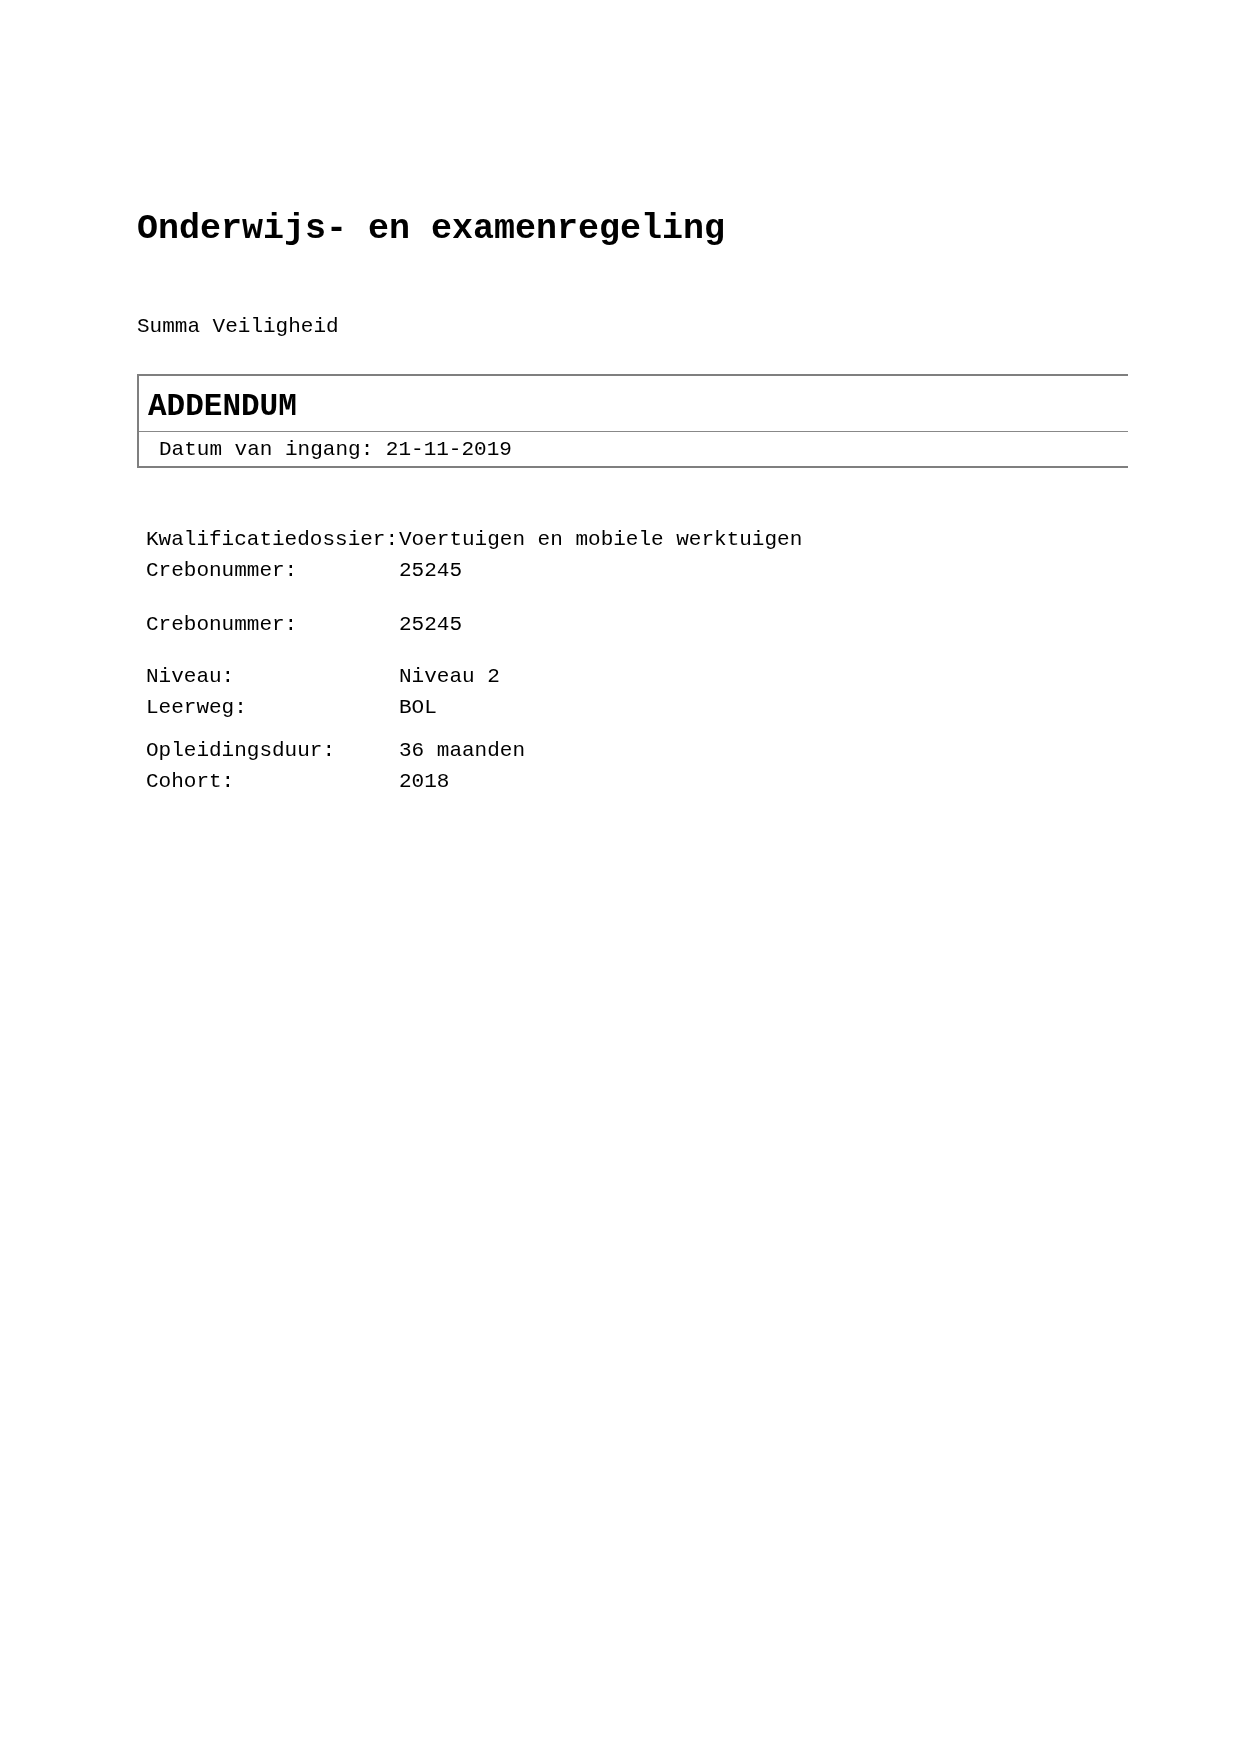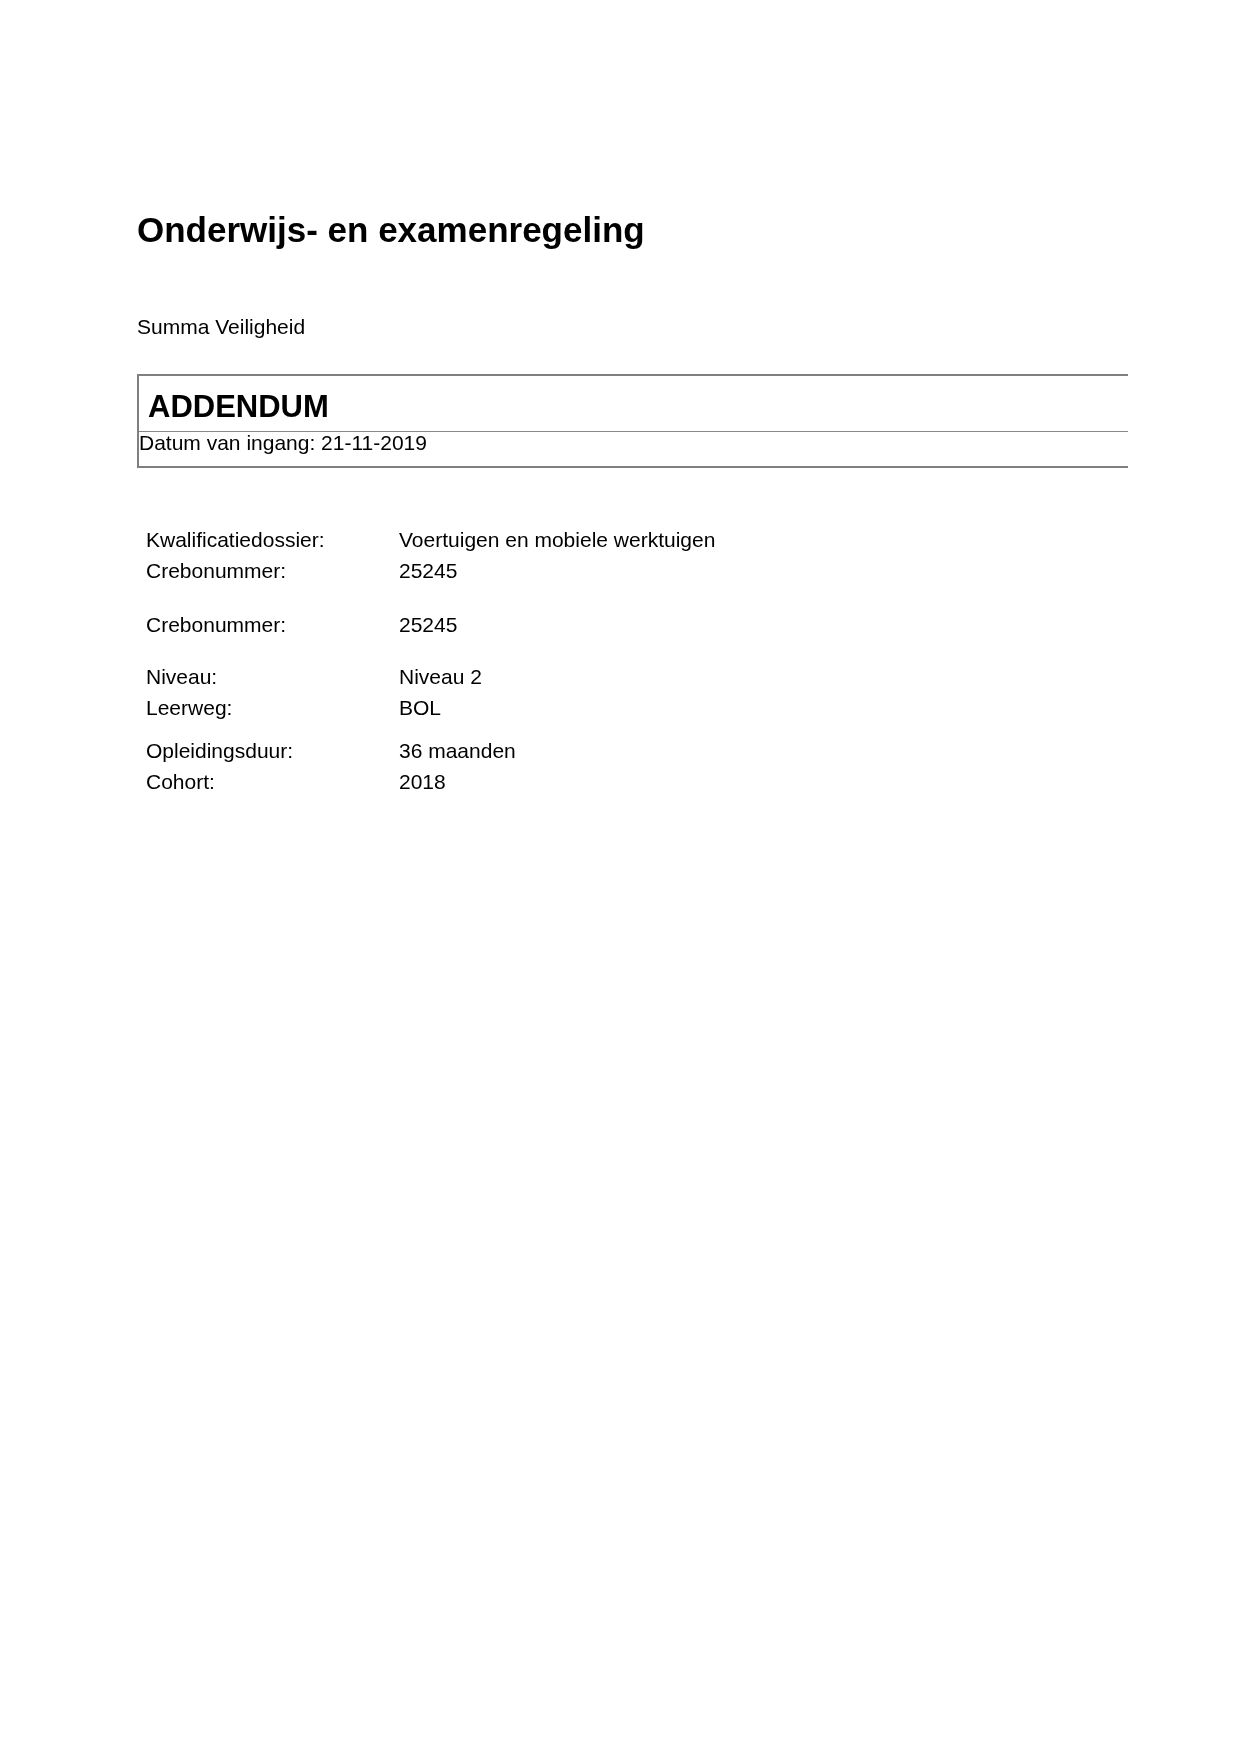--- a/index.html
+++ b/index.html
@@ -5,21 +5,21 @@
   html, body {
     margin: 0;
     padding: 0;
     background: #ffffff;
   }
   .page {
     position: relative;
     width: 1128px;
     height: 1755px;
     background: #ffffff;
-    font-family: Liberation Sans, sans-serif;
+    font-family: Liberation Mono, monospace;
     color: #000000;
     overflow: hidden;
   }
   .doc-title {
     position: absolute;
     left: 137px;
     top: 212px;
     margin: 0;
     font-size: 35px;
     font-weight: 700;
@@ -56,21 +56,22 @@
   .addendum-heading {
     font-size: 31px;
     font-weight: 700;
     line-height: 1;
     white-space: nowrap;
   }
   .addendum-date-row {
     box-sizing: border-box;
     height: 34px;
     display: flex;
-    padding-left: 0;
+    align-items: center;
+    padding-left: 20px;
   }
   .addendum-date {
     font-size: 21px;
     line-height: 1;
     white-space: nowrap;
   }
   .fields {
     position: absolute;
     left: 146px;
     top: 524px;

